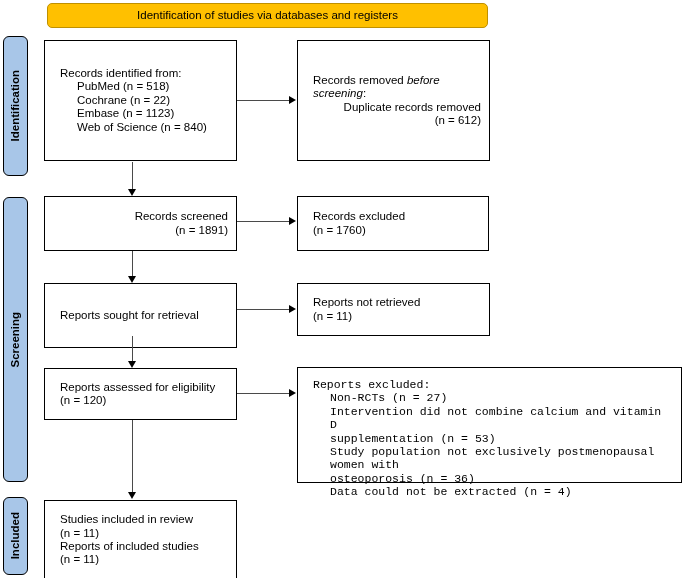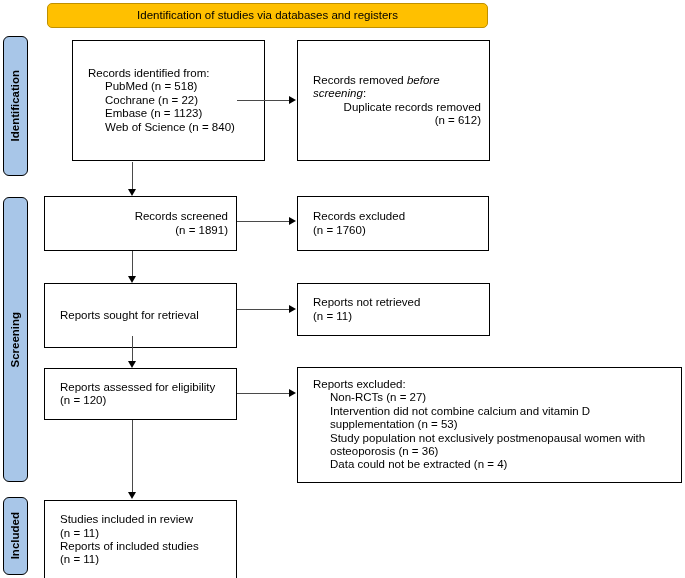--- a/index.html
+++ b/index.html
@@ -60,28 +60,28 @@
     box-sizing: border-box;
     display: flex;
     flex-direction: column;
     justify-content: center;
     padding: 4px 8px 4px 15px;
   }
   .box.top-align { justify-content: flex-start; padding-top: 10px; }
   .ln { white-space: normal; }
   .indent { padding-left: 17px; }
 
-  .box-records-identified  { left: 44px;  top: 40px;  width: 193px; height: 121px; margin-left: 28px; }
+  .box-records-identified  { left: 44px;  top: 40px;  width: 193px; height: 121px; }
   .box-records-removed     { left: 297px; top: 40px;  width: 193px; height: 121px; align-items: flex-end; }
   .box-records-screened    { left: 44px;  top: 196px; width: 193px; height: 55px; text-align: right; }
   .box-records-excluded    { left: 297px; top: 196px; width: 192px; height: 55px; }
   .box-reports-sought      { left: 44px;  top: 283px; width: 193px; height: 65px; }
   .box-reports-not-retrieved{ left: 297px; top: 283px; width: 193px; height: 53px; }
   .box-reports-assessed    { left: 44px;  top: 368px; width: 193px; height: 52px; }
-  .box-reports-excluded    { left: 297px; top: 367px; width: 385px; height: 116px; }
+  .box-reports-excluded    { left: 297px; top: 367px; width: 385px; height: 116px; font-family: Liberation Mono, monospace; }
   .box-included-studies    { left: 44px;  top: 500px; width: 193px; height: 80px; }
 
   
   .arrow-v { position: absolute; width: 9px; }
   .arrow-v .shaft { position: absolute; left: 4px; top: 0; bottom: 6px; width: 1px; background: #4a4a4a; }
   .arrow-v .head {
     position: absolute; bottom: 0; left: 0; width: 0; height: 0;
     border-left: 4.5px solid transparent;
     border-right: 4.5px solid transparent;
     border-top: 7px solid #000;

